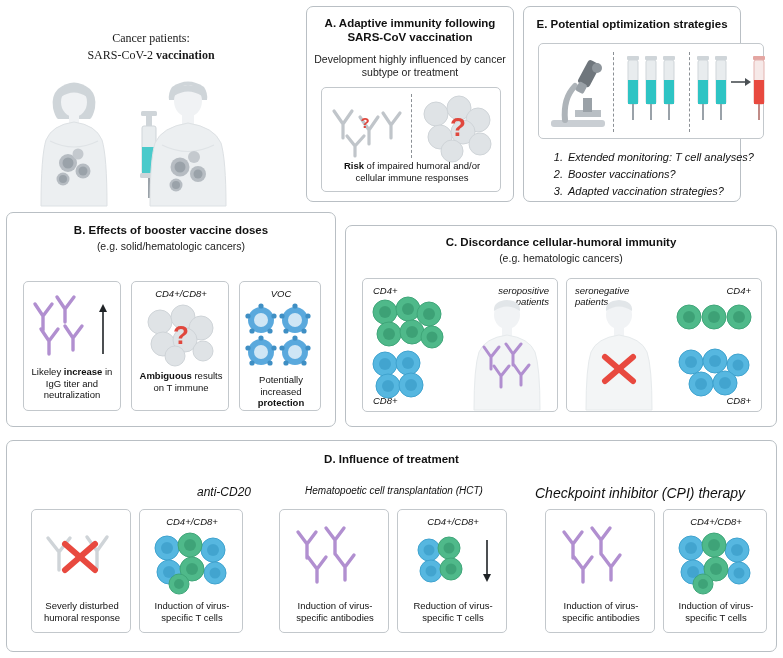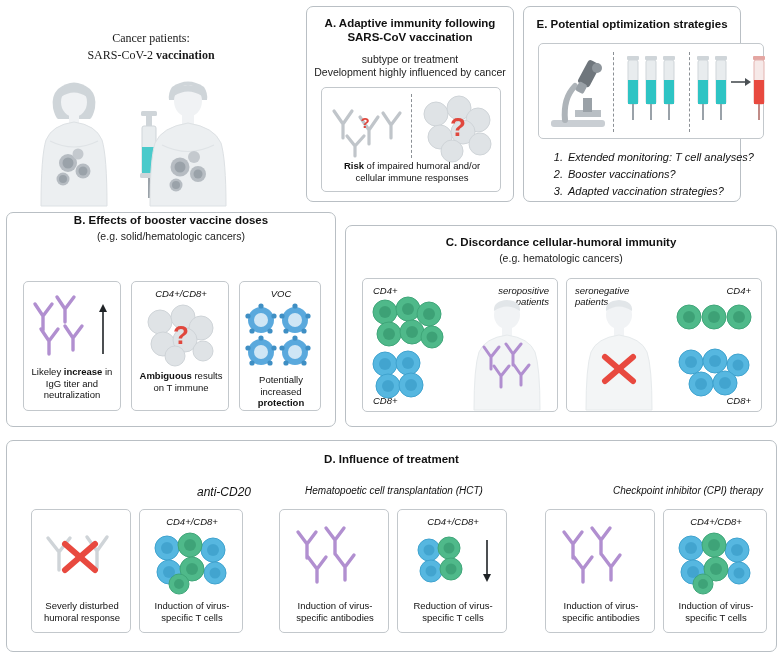--- a/index.html
+++ b/index.html
@@ -144,22 +144,22 @@
       </g>
     </svg>
   </div>
 
   <div class="panel" style="left:306px; top:6px; width:208px; height:196px;">
     <div class="panel-title" style="margin-top:9px;">
       <div>A. Adaptive immunity following</div>
       <div>SARS-CoV vaccination</div>
     </div>
     <div class="panel-sub" style="margin-top:8px;">
+      <div>Development highly influenced by cancer</div>
       <div>subtype or treatment</div>
-      <div>Development highly influenced by cancer</div>
     </div>
 
     <div class="inner-box" style="left:14px; top:80px; width:180px; height:105px;">
       <div class="vdash" style="left:89px; top:6px; height:64px;"></div>
 
       <svg width="86" height="66" viewBox="0 0 86 66" style="position:absolute; left:3px; top:6px;">
         <g stroke="#c0c5ca" stroke-width="3.2" fill="none" stroke-linecap="round">
           <path d="M18 44 L18 30 M18 30 L9 17 M18 30 L27 17"></path>
           <path d="M44 50 L44 36 M44 36 L35 23 M44 36 L53 23"></path>
           <path d="M66 44 L66 31 M66 31 L58 19 M66 31 L75 19"></path>
@@ -259,21 +259,21 @@
     </div>
 
     <ol class="strategies" style="position:absolute; left:22px; top:142px; width:216px;">
       <li>Extended monitoring: T cell analyses?</li>
       <li>Booster vaccinations?</li>
       <li>Adapted vaccination strategies?</li>
     </ol>
   </div>
 
   <div class="panel" style="left:6px; top:212px; width:330px; height:215px;">
-    <div class="panel-title" style="">B. Effects of booster vaccine doses</div>
+    <div class="panel-title" style="margin-top:10px;">B. Effects of booster vaccine doses</div>
     <div class="panel-sub" style="margin-top:3px;">(e.g. solid/hematologic cancers)</div>
 
     <div class="inner-box" style="left:16px; top:68px; width:98px; height:130px;">
       <svg width="92" height="76" viewBox="0 0 92 76" style="position:absolute; left:3px; top:6px;">
         <g stroke="#b18fd0" stroke-width="3.4" fill="none" stroke-linecap="round">
           <path d="M16 42 L16 28 M16 28 L8 16 M16 28 L25 16"></path>
           <path d="M38 34 L38 21 M38 21 L30 9 M38 21 L47 9"></path>
           <path d="M22 66 L22 53 M22 53 L14 41 M22 53 L31 41"></path>
           <path d="M46 62 L46 50 M46 50 L38 38 M46 50 L55 38"></path>
         </g>
@@ -571,21 +571,21 @@
           <line x1="86" y1="6" x2="86" y2="44" stroke="#1f2326" stroke-width="1.6"></line>
           <path d="M82 40 L86 48 L90 40 Z" fill="#1f2326"></path>
         </g>
       </svg>
       <div class="caption" style="position:absolute; left:5px; top:90px; width:100px;">
         <div>Reduction of virus-</div>
         <div>specific T cells</div>
       </div>
     </div>
 
-    <div class="small-label italic" style="position:absolute; left:528px; top:44px; width:228px; text-align:right; font-size:10px;">Checkpoint inhibitor (CPI) therapy</div>
+    <div class="small-label italic" style="position:absolute; left:528px; top:44px; width:228px; text-align:left; font-size:14px;">Checkpoint inhibitor (CPI) therapy</div>
 
     <div class="inner-box" style="left:538px; top:68px; width:110px; height:124px;">
       <svg width="104" height="70" viewBox="0 0 104 70" style="position:absolute; left:3px; top:8px;">
         <g stroke="#b18fd0" stroke-width="3.4" fill="none" stroke-linecap="round">
           <path d="M24 40 L24 26 M24 26 L15 14 M24 26 L33 14"></path>
           <path d="M52 36 L52 22 M52 22 L43 10 M52 22 L61 10"></path>
           <path d="M34 64 L34 51 M34 51 L25 39 M34 51 L43 39"></path>
           <path d="M62 62 L62 49 M62 49 L53 37 M62 49 L71 37"></path>
         </g>
       </svg>

